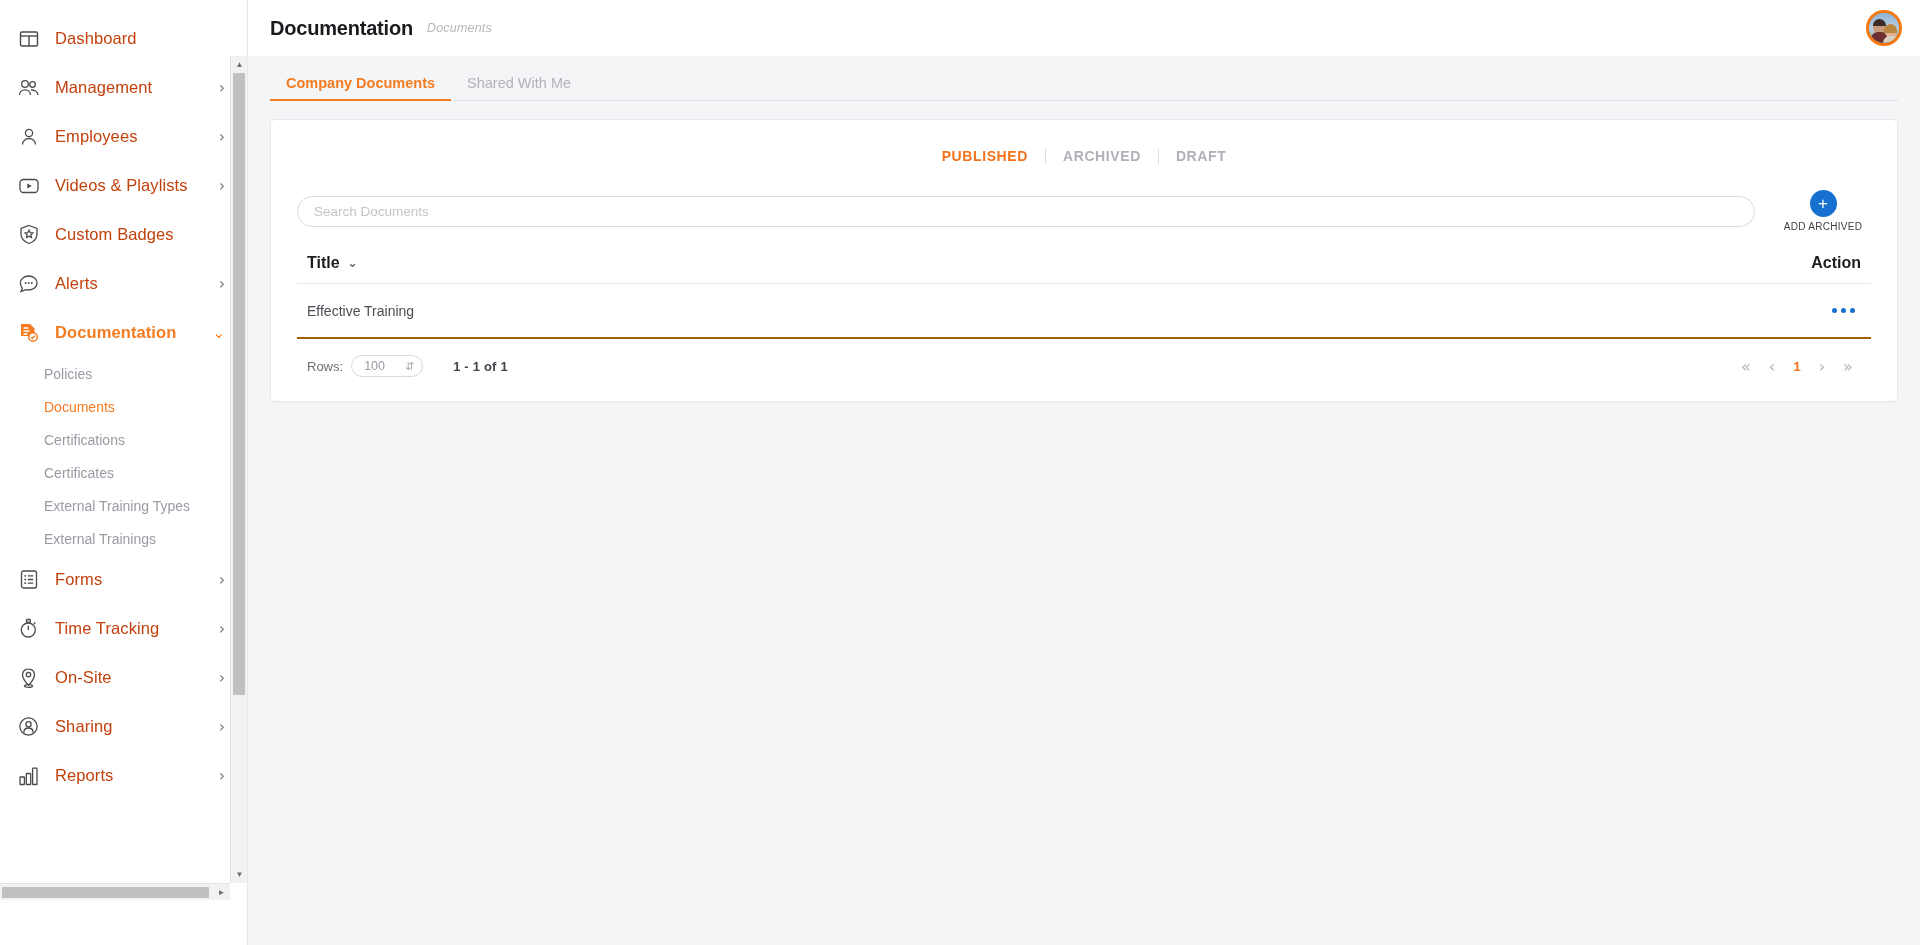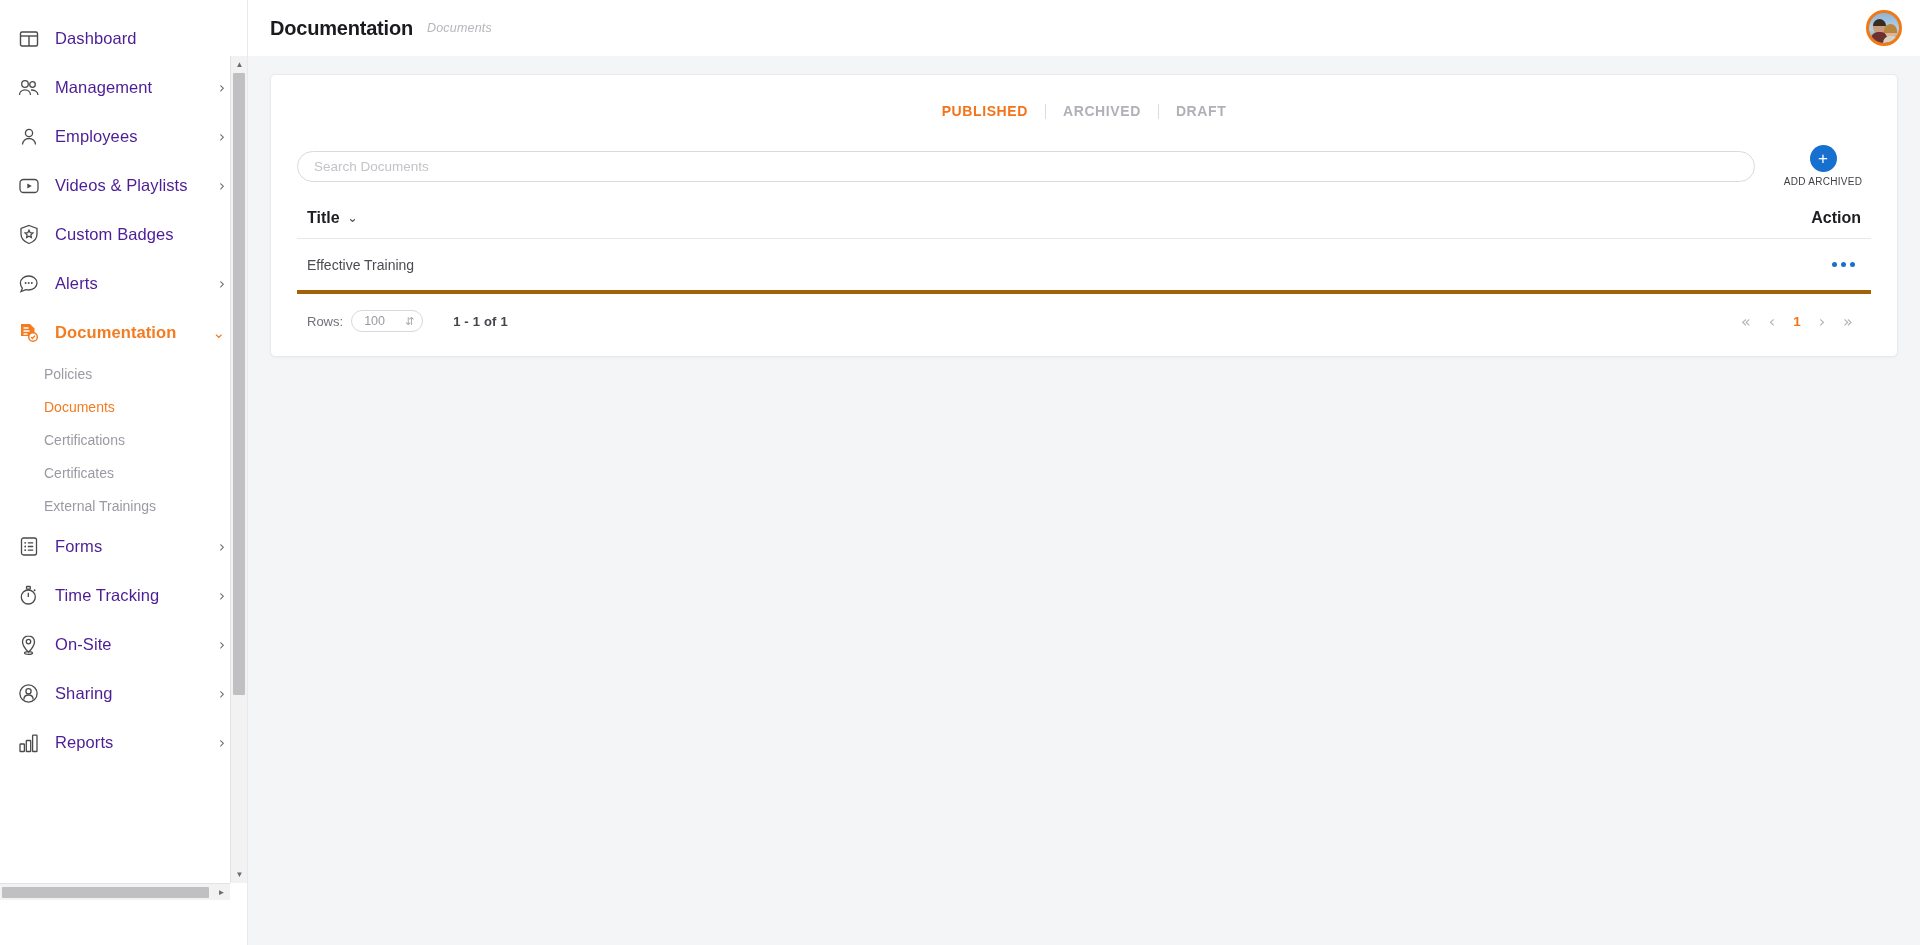--- a/index.html
+++ b/index.html
@@ -36,21 +36,21 @@
     height:49px; display:flex; align-items:center;
     padding:0 22px 0 16px; gap:14px; cursor:pointer;
     position:relative;
   }
   .nav-icon {
     width:25px; height:25px; flex:0 0 25px;
     display:flex; align-items:center; justify-content:center;
     color:#4a4a4a;
   }
   .nav-label {
-    font-size:16.5px; color:#4c1d95; flex:1 1 auto;
+    font-size:16.5px; color:#c2410c; flex:1 1 auto;
     letter-spacing:.1px;
   }
   .nav-item.active .nav-label { color:#f47b20; font-weight:bold; }
   .nav-item.active .nav-icon { color:#f47b20; }
   .nav-chev {
     font-size:15px; color:#6d6d72; flex:0 0 auto;
     font-family:"DejaVu Sans", sans-serif;
   }
   .nav-chev.down { color:#f47b20; }
   .sub-item {
@@ -176,21 +176,21 @@
   #table { margin-top:22px; }
   #thead {
     display:flex; align-items:flex-start; padding:0 10px 11px 10px;
     border-bottom:1px solid #e7e8eb;
   }
   .th-title { font-size:16px; font-weight:bold; color:#1d1d22; display:flex; align-items:center; gap:8px; }
   .th-sort { font-size:12px; color:#5c5c64; font-family:"DejaVu Sans", sans-serif; cursor:pointer; }
   .th-action { margin-left:auto; font-size:16px; font-weight:bold; color:#1d1d22; }
   .trow {
     display:flex; align-items:center; height:55px;
-    padding:0 10px; border-bottom:4px solid #a16207;
+    padding:0 10px; border-bottom:2px solid #a16207;
   }
   .td-title { font-size:14px; color:#4c4c54; }
   .td-action { margin-left:auto; display:flex; gap:4px; cursor:pointer; padding:6px; }
   .dot { width:5px; height:5px; border-radius:50%; background:#1770cf; }
 
   #pager { display:flex; align-items:center; padding:14px 10px 0 10px; }
   .pg-label { font-size:13px; color:#70707a; margin-right:8px; }
   #rows-select {
     width:72px; height:22px; border:1px solid #d8d9dd; border-radius:11px;
     display:flex; align-items:center; justify-content:space-between;
@@ -301,20 +301,23 @@
       <span>Policies</span>
     </div>
     <div class="sub-item active">
       <span>Documents</span>
     </div>
     <div class="sub-item">
       <span>Certifications</span>
     </div>
     <div class="sub-item">
       <span>Certificates</span>
+    </div>
+    <div class="sub-item">
+      <span>External Training Types</span>
     </div>
     <div class="sub-item">
       <span>External Trainings</span>
     </div>
 
     <div class="nav-item">
       <span class="nav-icon">
         <svg width="20" height="21" viewBox="0 0 20 21" fill="none" stroke="currentColor" stroke-width="1.3">
           <rect x="2.5" y="2" width="15" height="17" rx="2"></rect>
           <circle cx="6.2" cy="6.8" r=".9" fill="currentColor" stroke="none"></circle>
@@ -400,20 +403,30 @@
       <span class="av-sky"></span>
       <span class="av-h1"></span>
       <span class="av-hair1"></span>
       <span class="av-b1"></span>
       <span class="av-h2"></span>
       <span class="av-hair2"></span>
       <span class="av-b2"></span>
     </div>
   </div>
 
+  <div id="tabbar">
+    <div id="tabs-inner">
+      <div class="tab active">
+        <span>Company Documents</span>
+      </div>
+      <div class="tab">
+        <span>Shared With Me</span>
+      </div>
+    </div>
+  </div>
 
   <div id="content-area">
     <div id="card">
 
       <div id="status-row">
         <span class="status-chip active">PUBLISHED</span>
         <span class="status-sep"></span>
         <span class="status-chip">ARCHIVED</span>
         <span class="status-sep"></span>
         <span class="status-chip">DRAFT</span>

